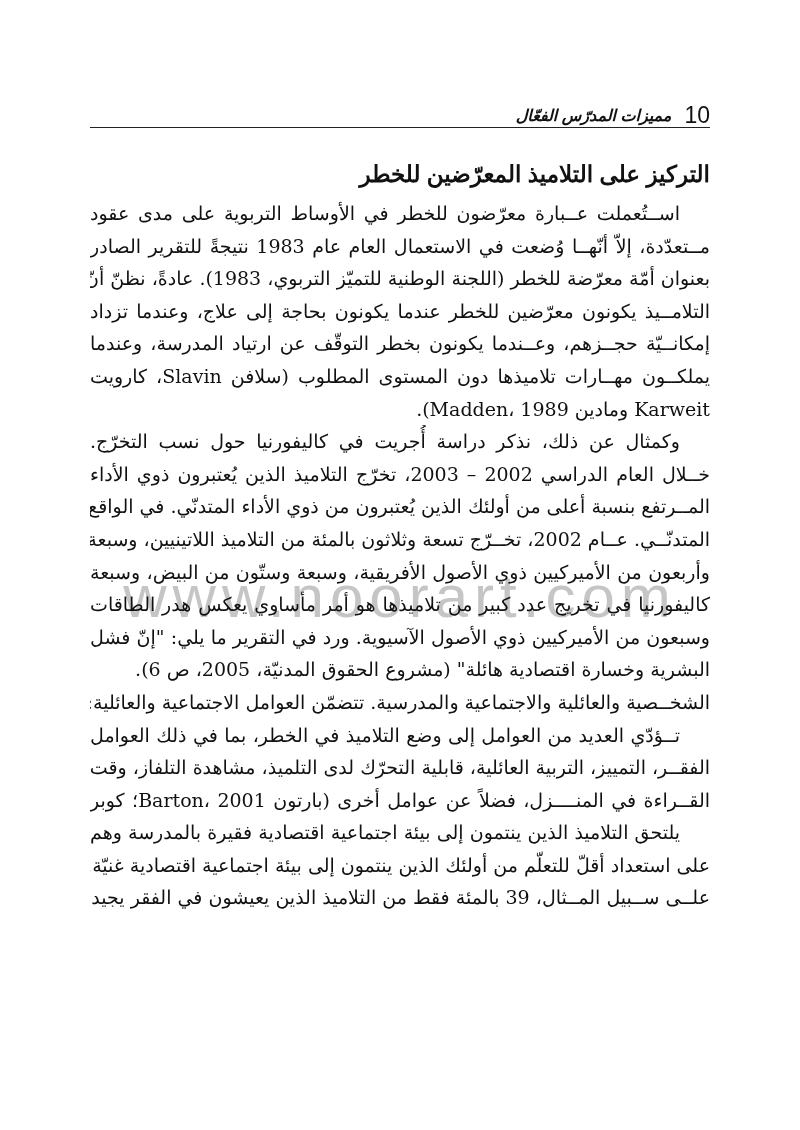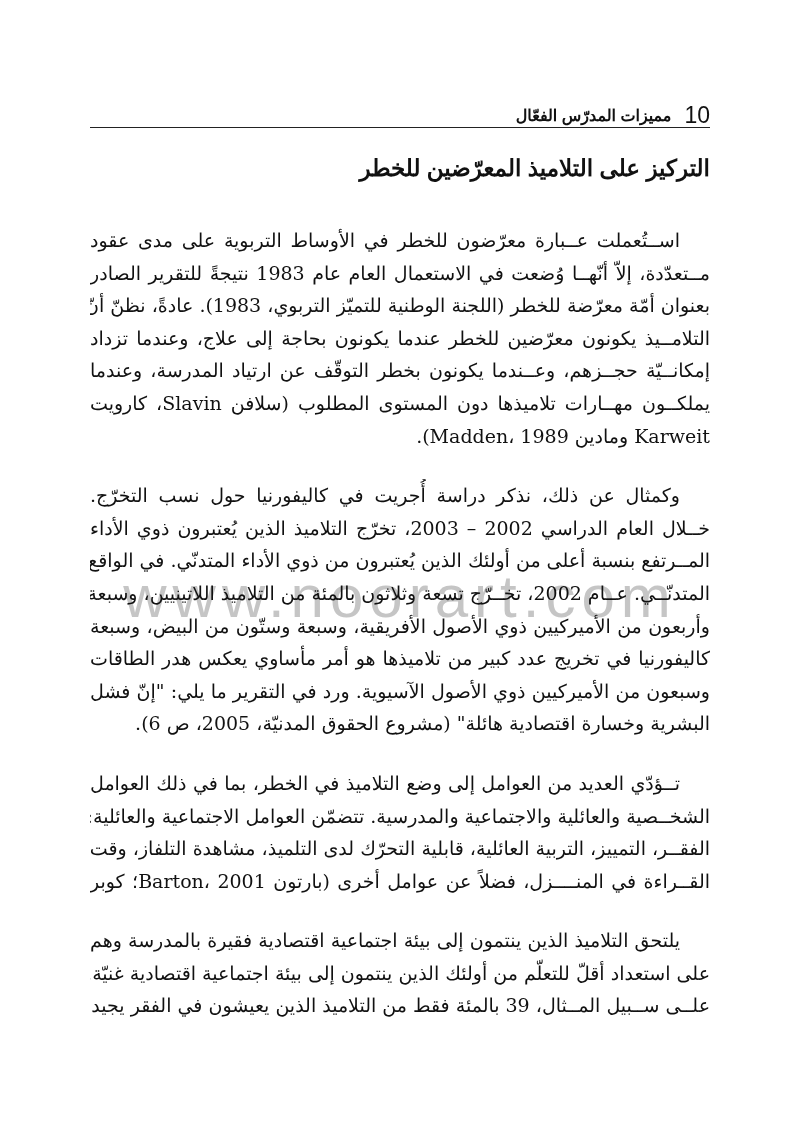--- a/index.html
+++ b/index.html
@@ -47,24 +47,25 @@
       font-size: 23px;
       color: #111;
       margin-left: 13px;
       direction: ltr;
     }
     .running-title {
       font-family: "Liberation Sans", sans-serif;
       font-weight: bold;
       font-size: 16px;
       color: #111;
+      font-style: italic;
     }
     .section-title {
       position: absolute;
-      top: 152px;
+      top: 158px;
       right: 0;
       width: 620px;
       font-family: "Liberation Sans", sans-serif;
       font-weight: bold;
       font-size: 23px;
       line-height: 32px;
       text-align: right;
       direction: rtl;
     }
     .body-text {
@@ -84,21 +85,20 @@
       white-space: nowrap;
       text-align: justify;
       text-align-last: justify;
       overflow: hidden;
     }
     .line.last {
       text-align-last: right;
     }
     .line.indent {
       padding-right: 30px;
-      margin-top: 27px;
     }
     .watermark {
       position: absolute;
       top: 548px;
       left: 0;
       width: 800px;
       height: 70px;
       font-family: "Liberation Sans", sans-serif;
       font-size: 60px;
       letter-spacing: 6px;
@@ -143,22 +143,22 @@
       <span class="line">خــلال العام الدراسي 2002 – 2003، تخرّج التلاميذ الذين يُعتبرون ذوي الأداء</span>
       <span class="line">المــرتفع بنسبة أعلى من أولئك الذين يُعتبرون من ذوي الأداء المتدنّي. في الواقع،</span>
       <span class="line">المتدنّــي. عــام 2002، تخــرّج تسعة وثلاثون بالمئة من التلاميذ اللاتينيين، وسبعة</span>
       <span class="line">وأربعون من الأميركيين ذوي الأصول الأفريقية، وسبعة وستّون من البيض، وسبعة</span>
       <span class="line">كاليفورنيا في تخريج عدد كبير من تلاميذها هو أمر مأساوي يعكس هدر الطاقات</span>
       <span class="line">وسبعون من الأميركيين ذوي الأصول الآسيوية. ورد في التقرير ما يلي: "إنّ فشل</span>
       <span class="line last">البشرية وخسارة اقتصادية هائلة" (مشروع الحقوق المدنيّة، 2005، ص 6).</span>
     </div>
 
     <div>
+      <span class="line">الشخــصية والعائلية والاجتماعية والمدرسية. تتضمّن العوامل الاجتماعية والعائلية:</span>
       <span class="line indent">تــؤدّي العديد من العوامل إلى وضع التلاميذ في الخطر، بما في ذلك العوامل</span>
-      <span class="line">الشخــصية والعائلية والاجتماعية والمدرسية. تتضمّن العوامل الاجتماعية والعائلية:</span>
       <span class="line">الفقــر، التمييز، التربية العائلية، قابلية التحرّك لدى التلميذ، مشاهدة التلفاز، وقت</span>
       <span class="line">القــراءة في المنــــزل، فضلاً عن عوامل أخرى (بارتون Barton، 2001؛ كوبر</span>
     </div>
 
     <div>
       <span class="line indent">يلتحق التلاميذ الذين ينتمون إلى بيئة اجتماعية اقتصادية فقيرة بالمدرسة وهم</span>
       <span class="line">على استعداد أقلّ للتعلّم من أولئك الذين ينتمون إلى بيئة اجتماعية اقتصادية غنيّة.</span>
       <span class="line">علــى ســبيل المــثال، 39 بالمئة فقط من التلاميذ الذين يعيشون في الفقر يجيدون</span>
     </div>
 

